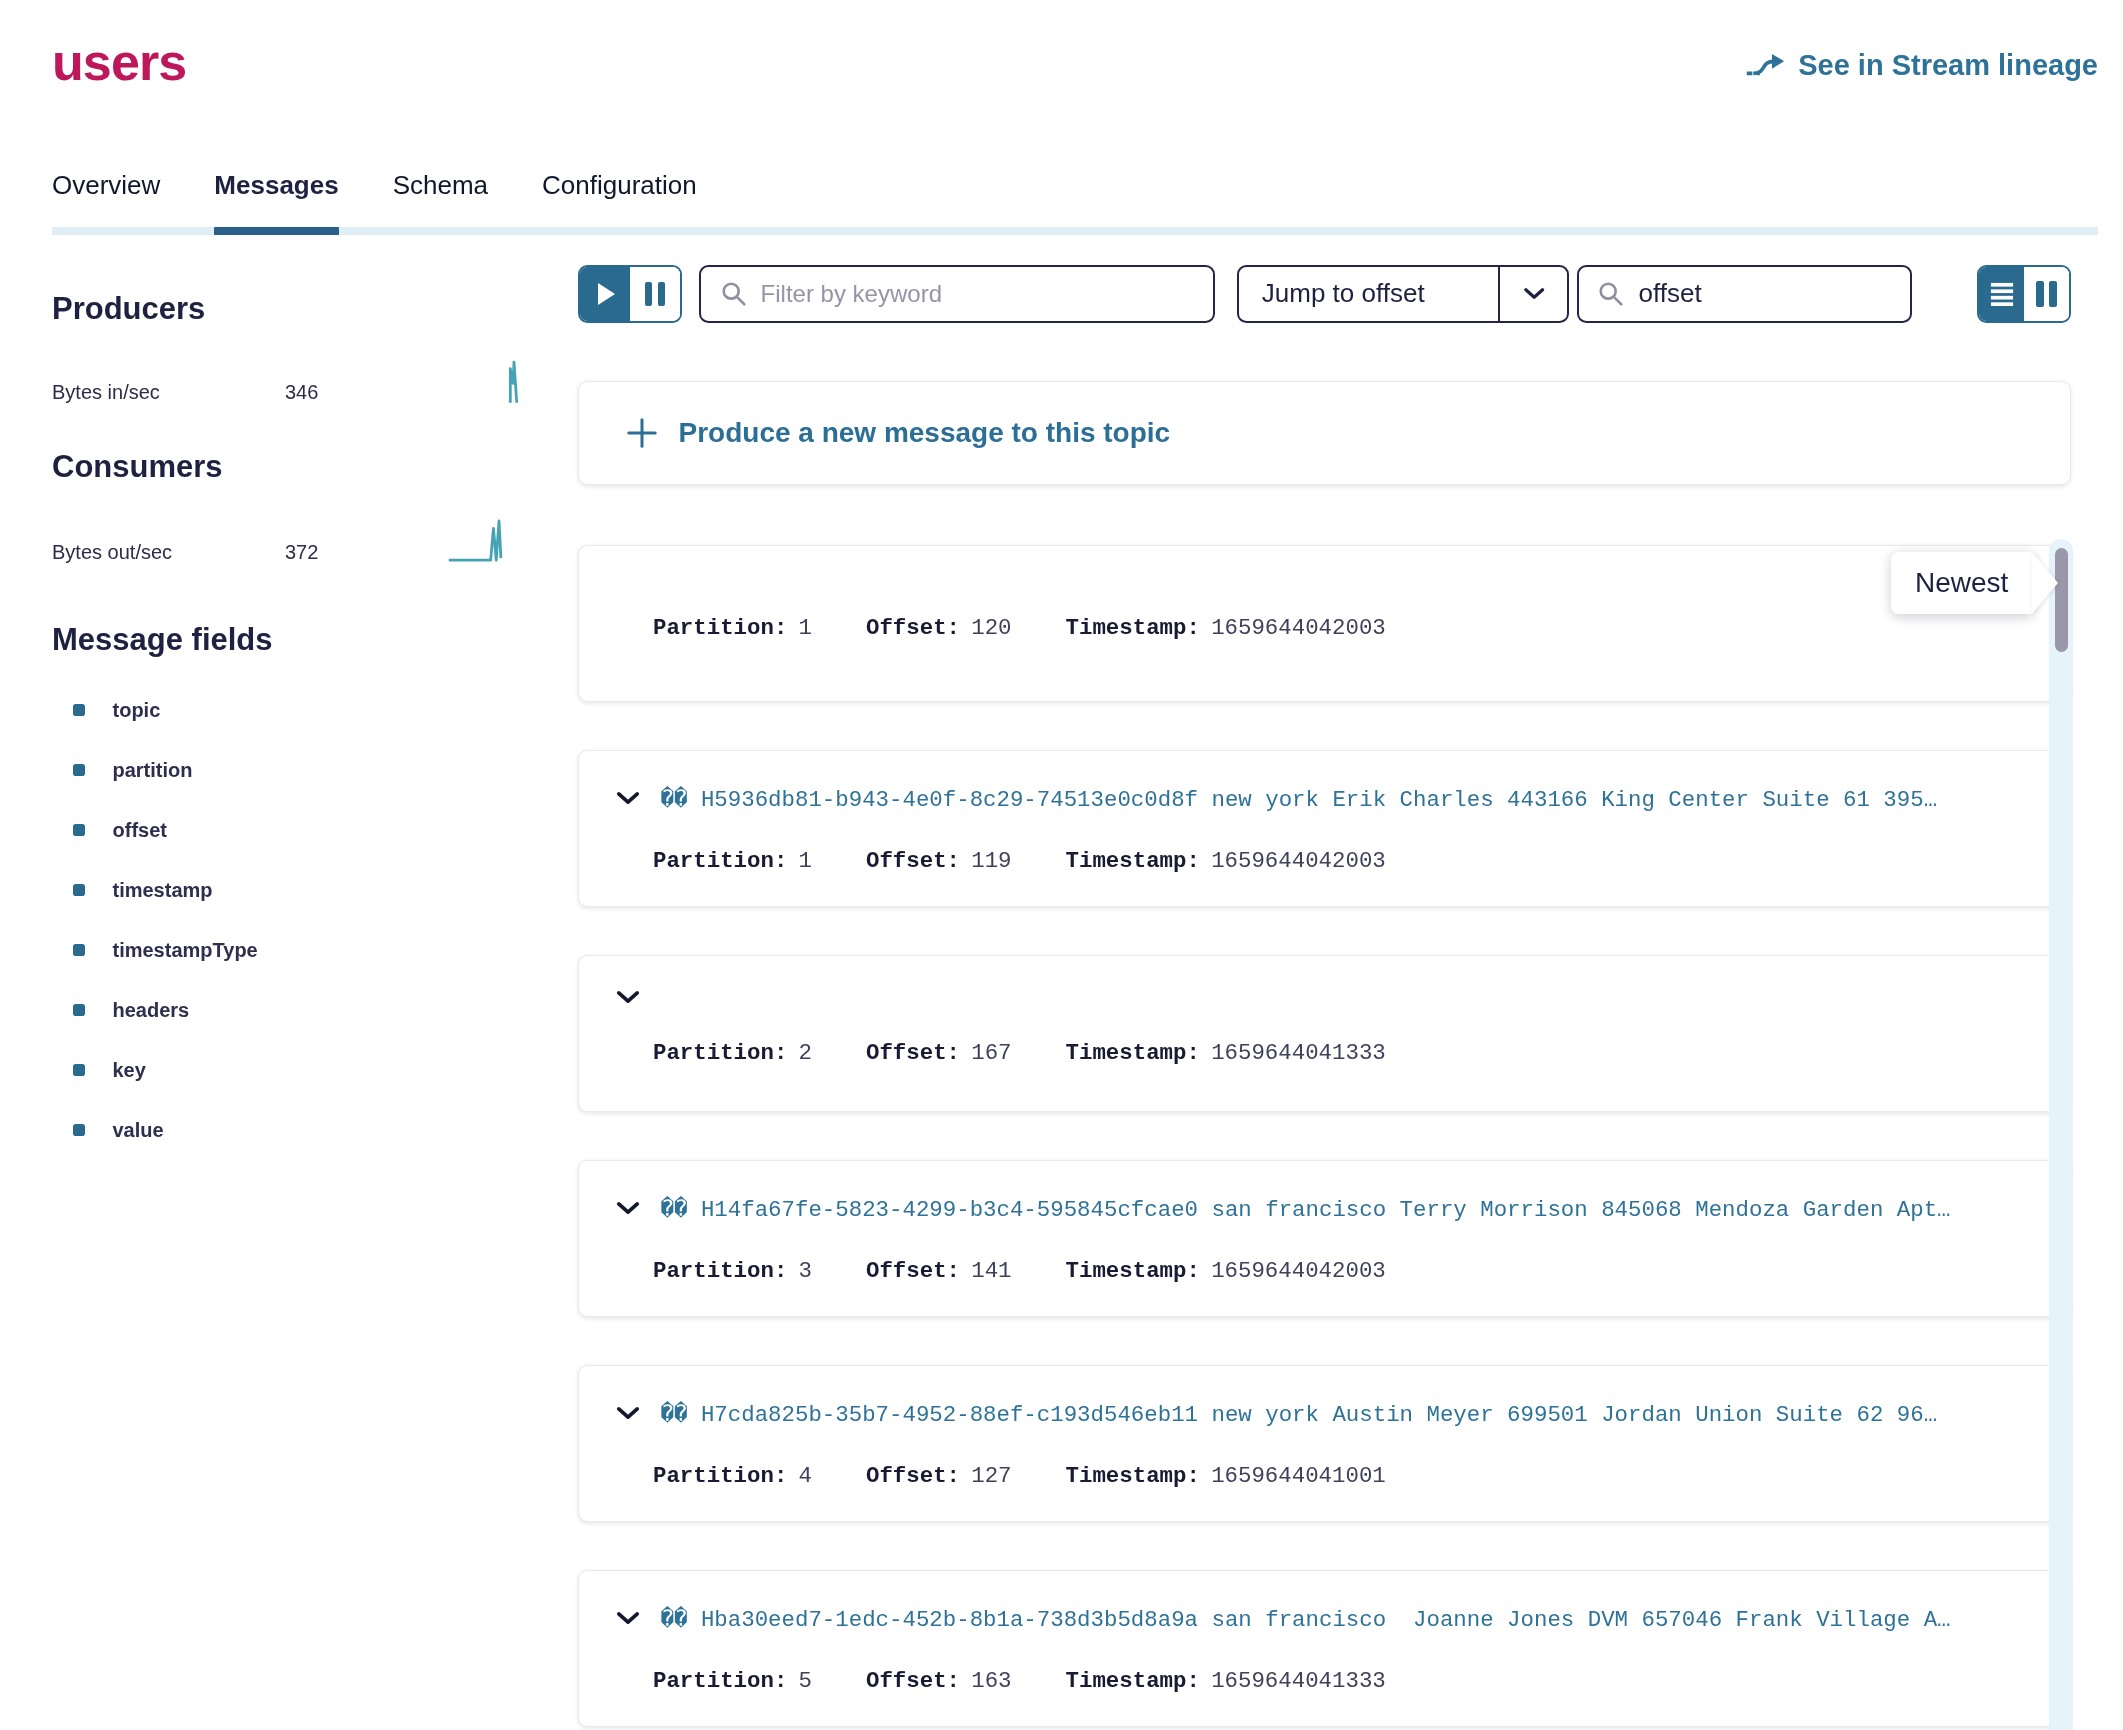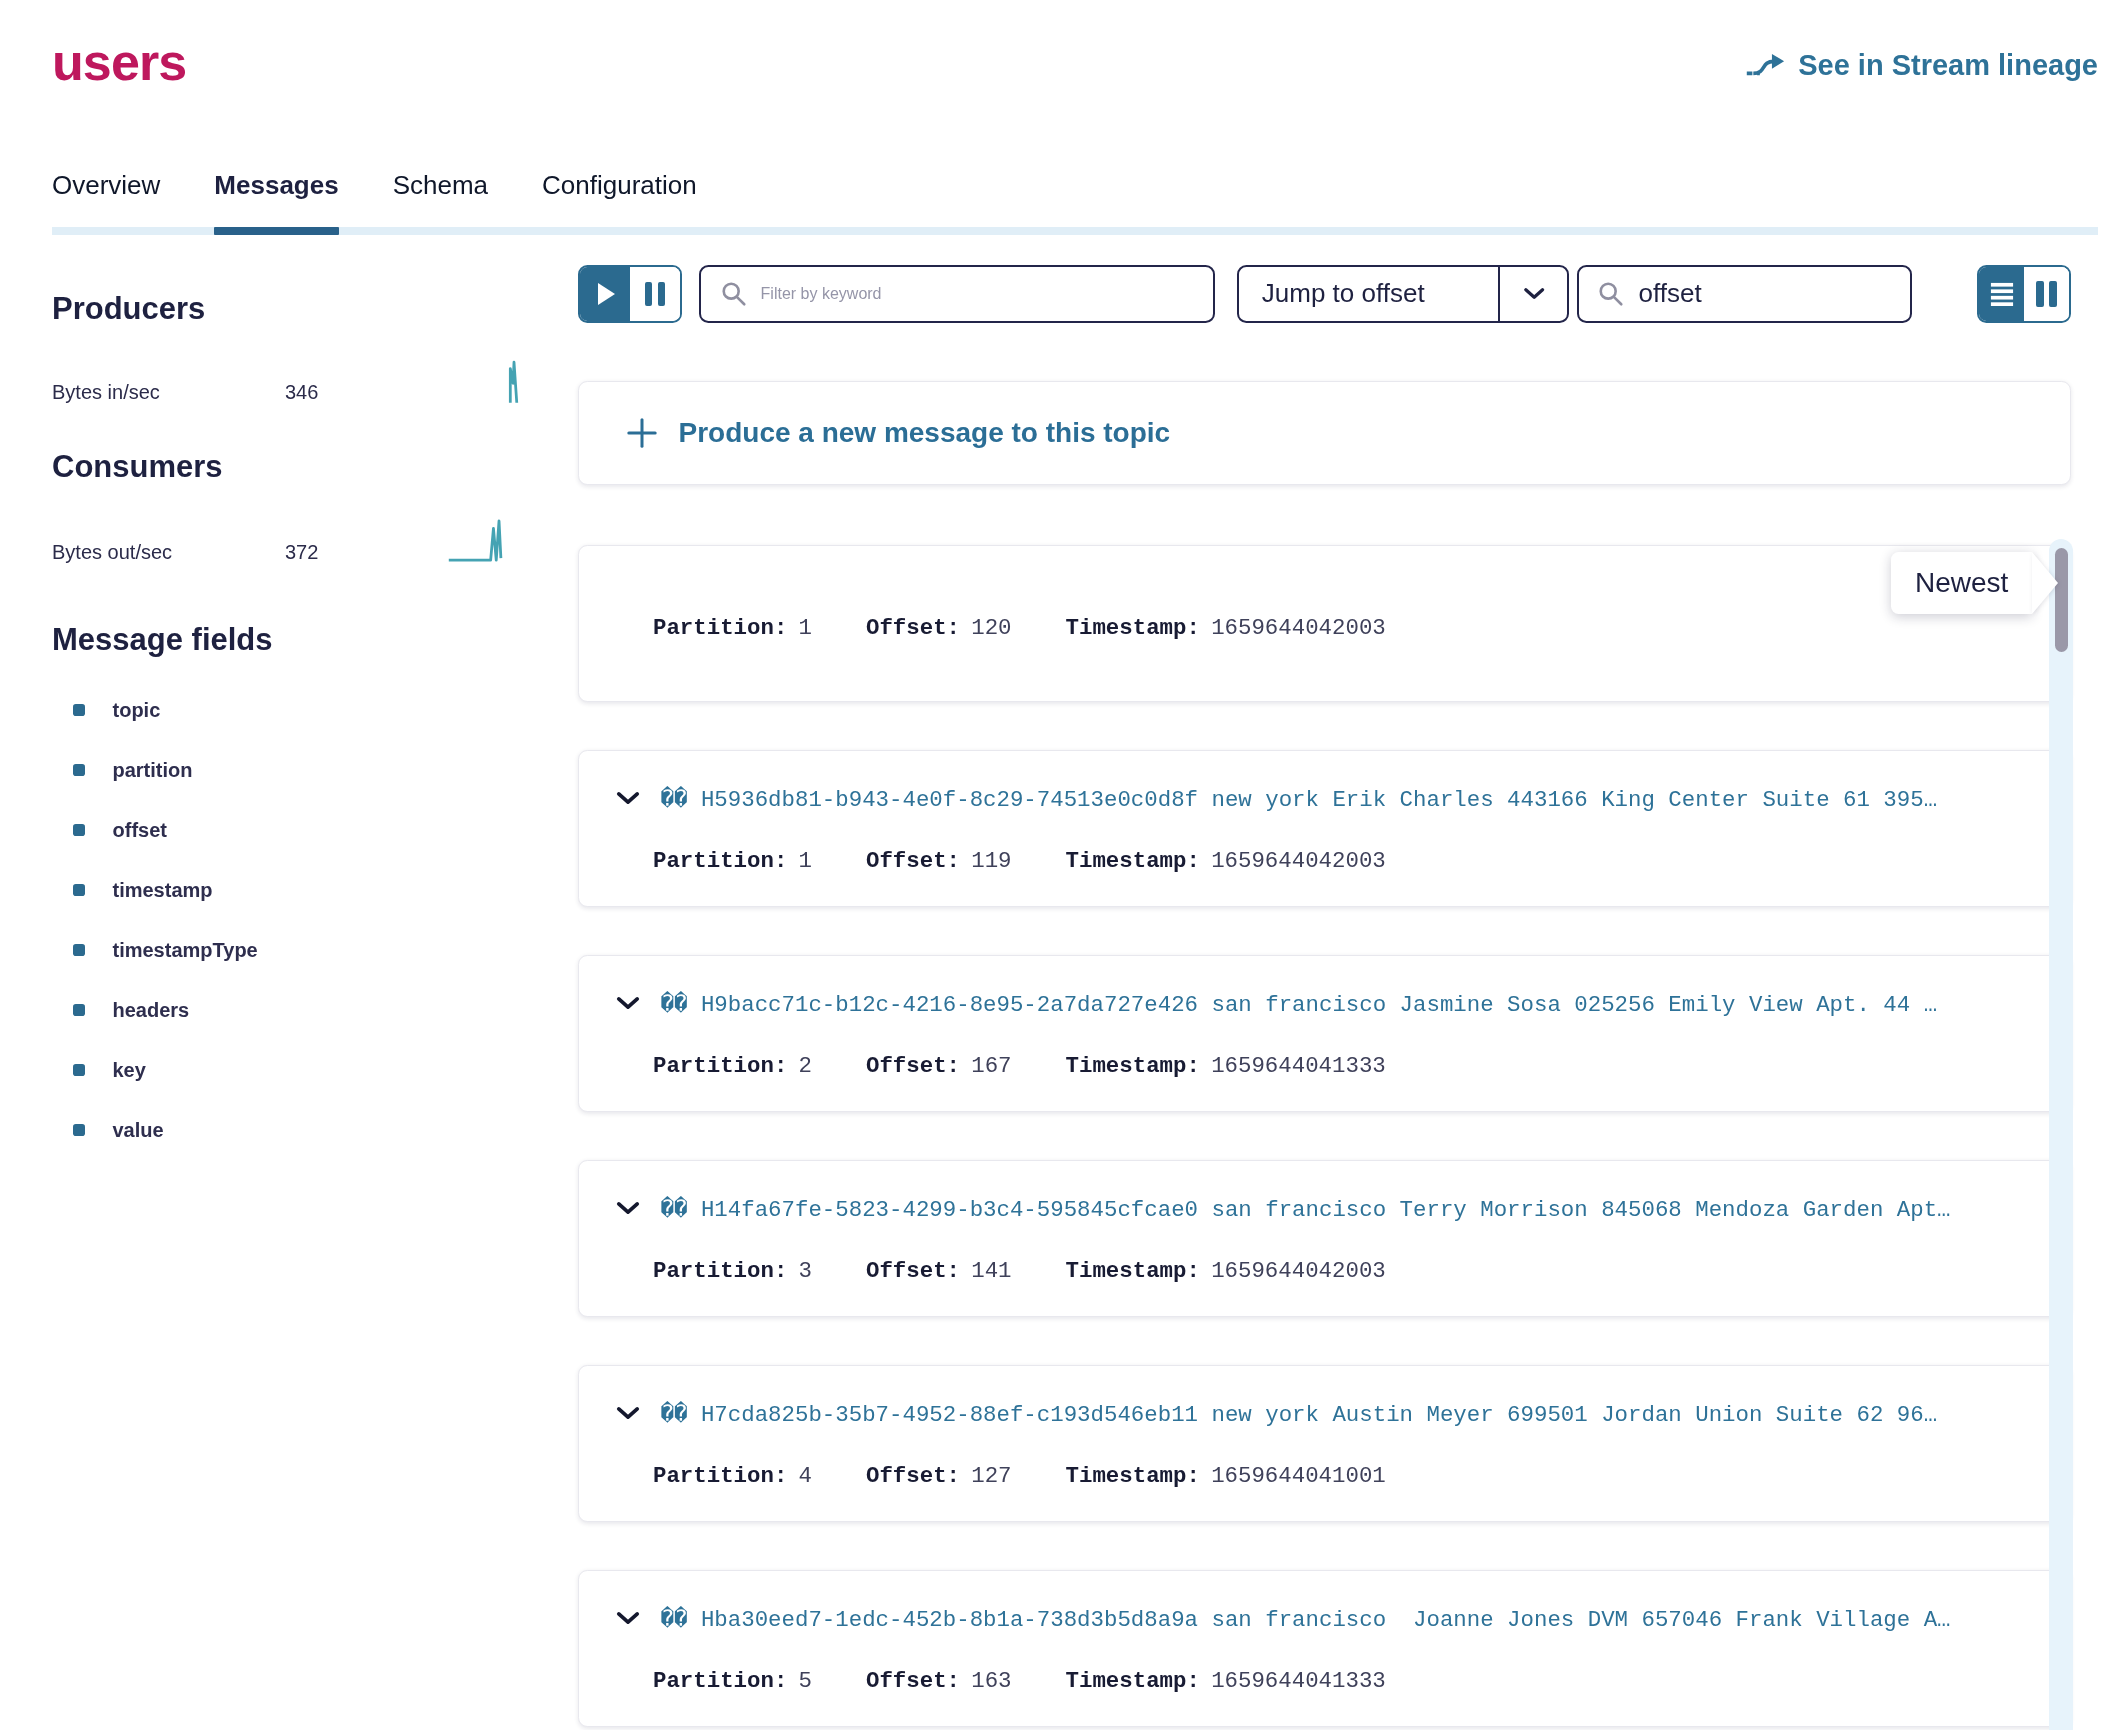--- a/index.html
+++ b/index.html
@@ -47,21 +47,21 @@
   .pp-seg { width:50px; display:flex; align-items:center; justify-content:center; cursor:pointer; }
   .pp-play { background:#2b6a8f; }
   .tri { width:0; height:0; border-left:17.7px solid #ffffff; border-top:11.2px solid transparent;
     border-bottom:11.2px solid transparent; margin-left:3.7px; }
   .pp-pause { background:#ffffff; display:flex; gap:6.5px; align-items:center; justify-content:center; }
   .pbar { width:6.5px; height:24px; background:#2b6a8f; border-radius:1.9px; }
 
   .input { height:58px; border:2.8px solid #23254a; border-radius:9.3px; background:#fff;
     display:flex; align-items:center; font-size:26px; }
   .filter { width:516px; margin-left:17px; padding:0 18.6px; gap:13px; }
-  .filter input { border:none; outline:none; font-size:16px; width:100%;
+  .filter input { border:none; outline:none; font-size:24px; width:100%;
     font-family:"Liberation Sans", sans-serif; color:#1e2140; }
   .filter input::placeholder { color:#9595a8; }
 
   .jump { width:332px; margin-left:22.4px; padding:0; cursor:pointer; }
   .jump .jlabel { padding:0 22.4px; flex:1; color:#1e2140; }
   .jump .jchev { width:69px; height:100%; border-left:2.8px solid #23254a;
     display:flex; align-items:center; justify-content:center; }
 
   .offset { width:335px; margin-left:7.5px; padding:0 18.6px; gap:13px; }
   .offset input { border:none; outline:none; font-size:26px; width:100%;
@@ -311,21 +311,20 @@
           </div>
         </div>
 
         <div class="card msg-card">
           <div class="msg-head">
             <span>
               <svg width="24" height="15" viewBox="0 0 26 16">
                   <polyline points="3,3 13,12 23,3" fill="none" stroke="#14182e" stroke-width="4" stroke-linecap="round" stroke-linejoin="round"></polyline>
                 </svg>
             </span>
-            <span class="msg-key">�� H9bacc71c-b12c-4216-8e95-2a7da727e426 san francisco Jasmine Sosa 025256 Emily View Apt. 44 …</span>
           </div>
           <div class="msg-meta">
             <span class="meta-grp">
                 <span class="meta-lbl">Partition:</span>
                 <span class="meta-val">2</span>
               </span>
             <span class="meta-grp">
                 <span class="meta-lbl">Offset:</span>
                 <span class="meta-val">167</span>
               </span>

